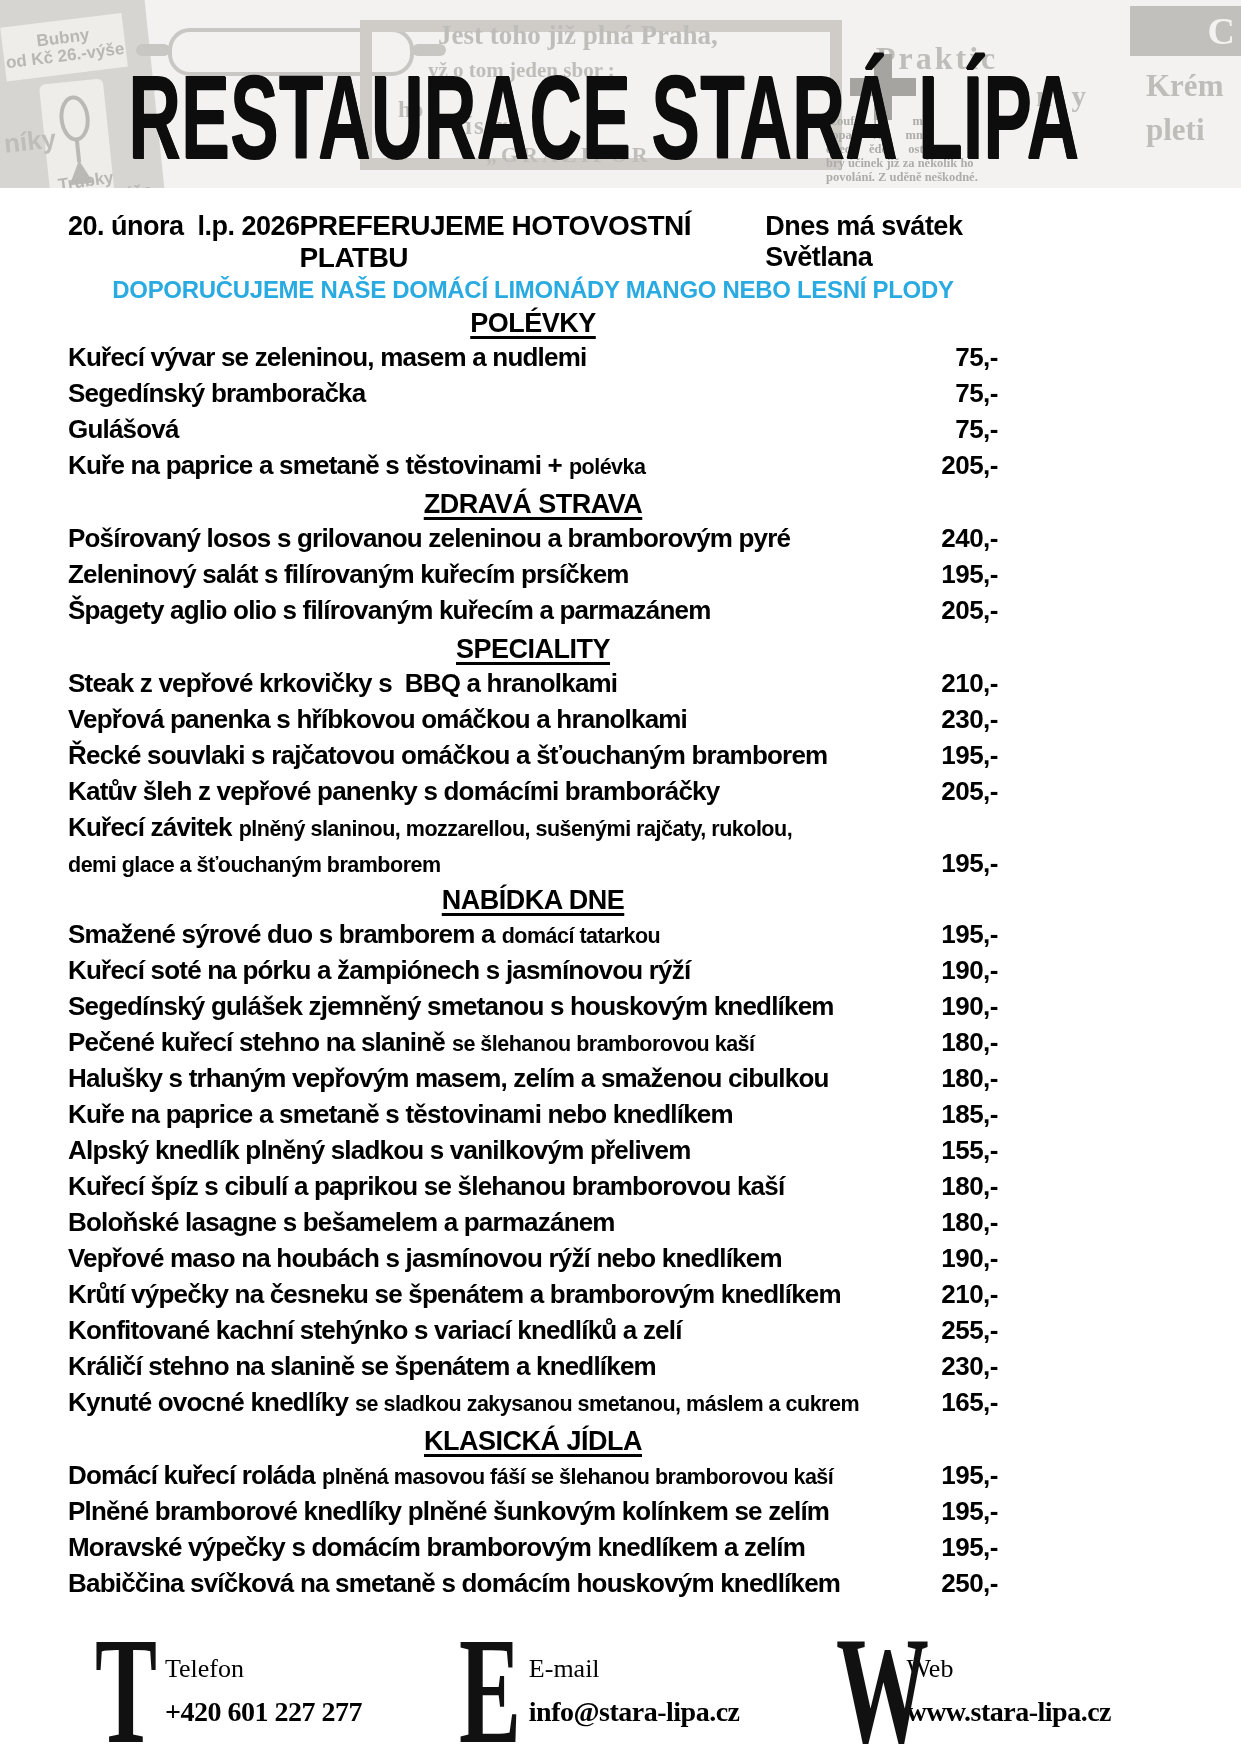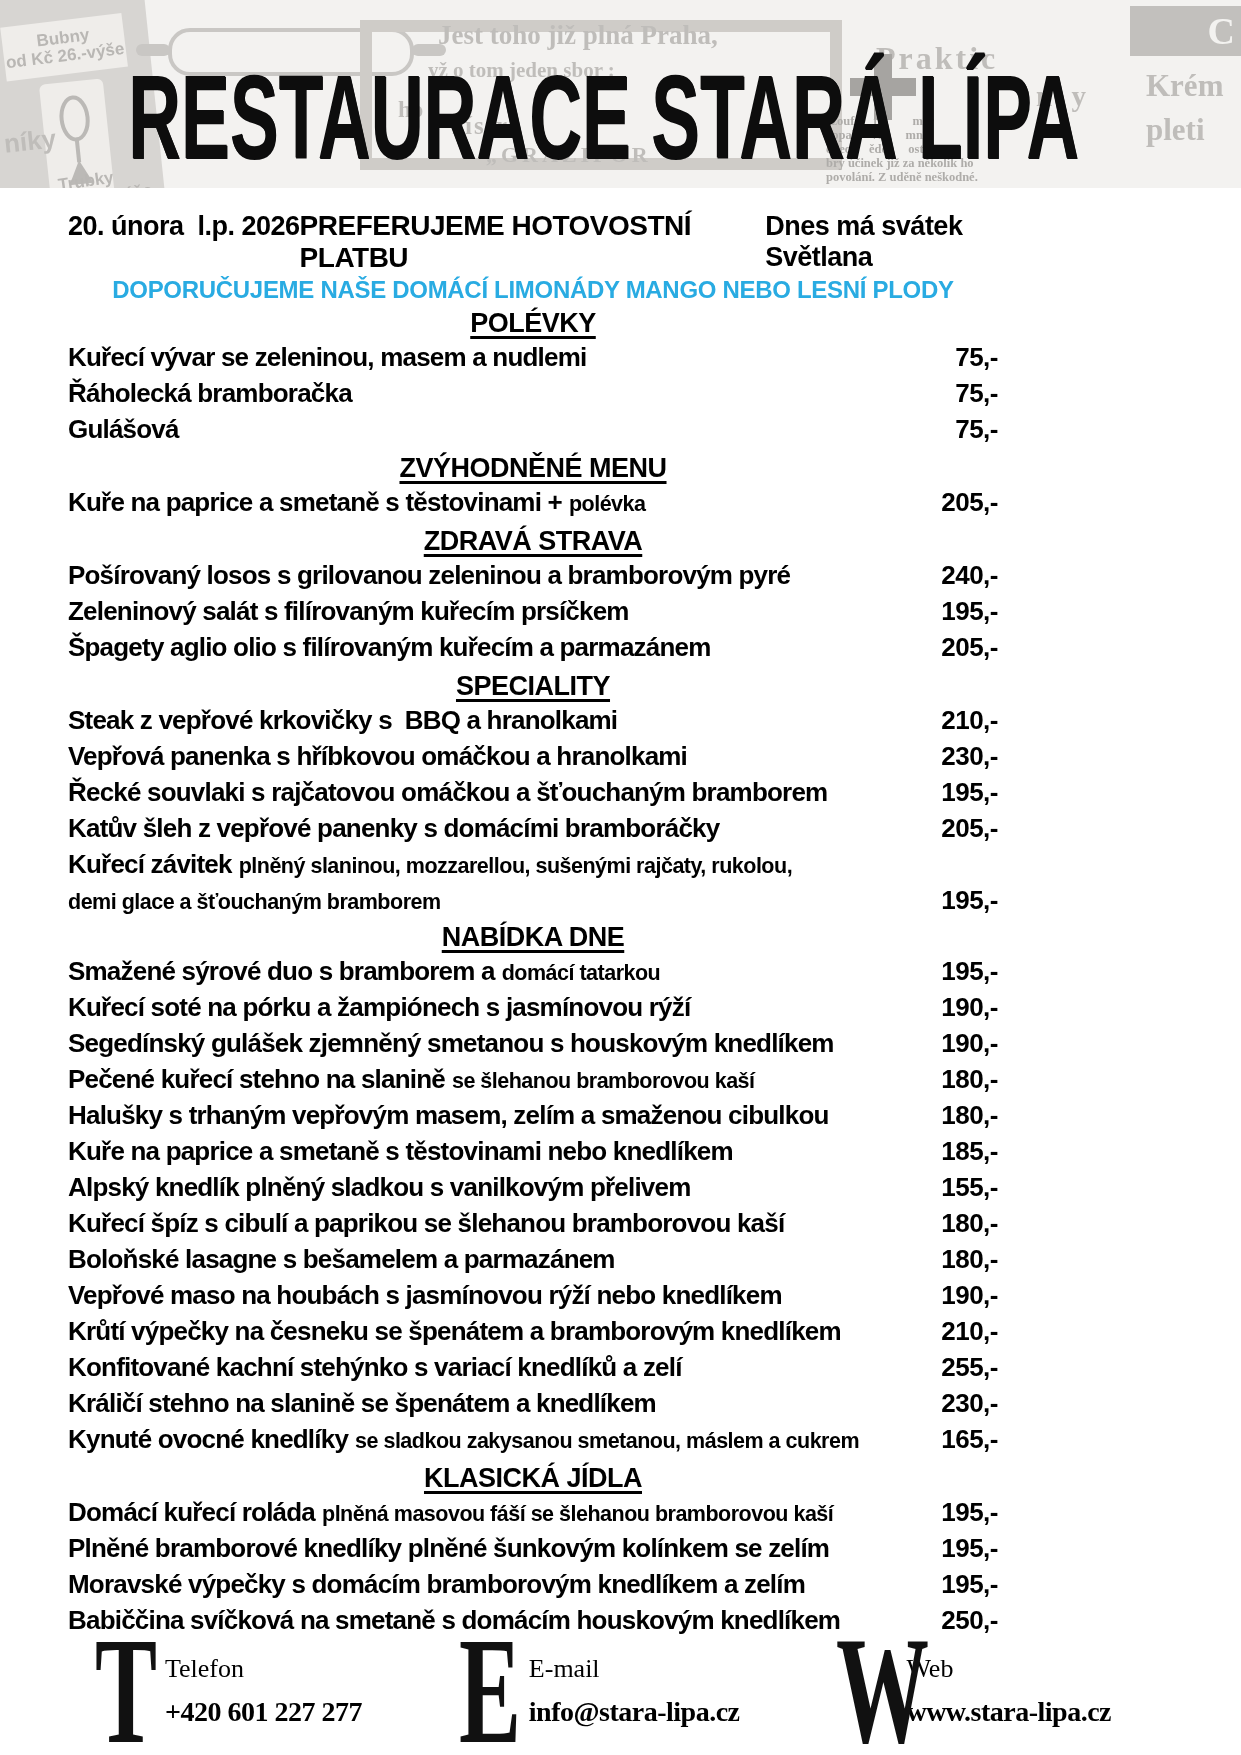--- a/index.html
+++ b/index.html
@@ -133,28 +133,27 @@
 
   <div class="promo">DOPORUČUJEME NAŠE DOMÁCÍ LIMONÁDY MANGO NEBO LESNÍ PLODY</div>
 
   <div class="menu">
       <div class="section-heading">POLÉVKY</div>
       <div class="menu-row">
         <span class="item-left"><span class="item-name">Kuřecí vývar se zeleninou, masem a nudlemi</span></span>
         <span class="item-price">75,-</span>
       </div>
       <div class="menu-row">
-        <span class="item-left"><span class="item-name">Řáholecká bramboračka</span></span>
+        <span class="item-left"><span class="item-name">Segedínský bramboračka</span></span>
         <span class="item-price">75,-</span>
       </div>
       <div class="menu-row">
         <span class="item-left"><span class="item-name">Gulášová</span></span>
         <span class="item-price">75,-</span>
       </div>
-      <div class="section-heading">ZVÝHODNĚNÉ MENU</div>
       <div class="menu-row">
         <span class="item-left"><span class="item-name">Kuře na paprice a smetaně s těstovinami +</span><span class="item-note">polévka</span></span>
         <span class="item-price">205,-</span>
       </div>
       <div class="section-heading">ZDRAVÁ STRAVA</div>
       <div class="menu-row">
         <span class="item-left"><span class="item-name">Pošírovaný losos s grilovanou zeleninou a bramborovým pyré</span></span>
         <span class="item-price">240,-</span>
       </div>
       <div class="menu-row">

